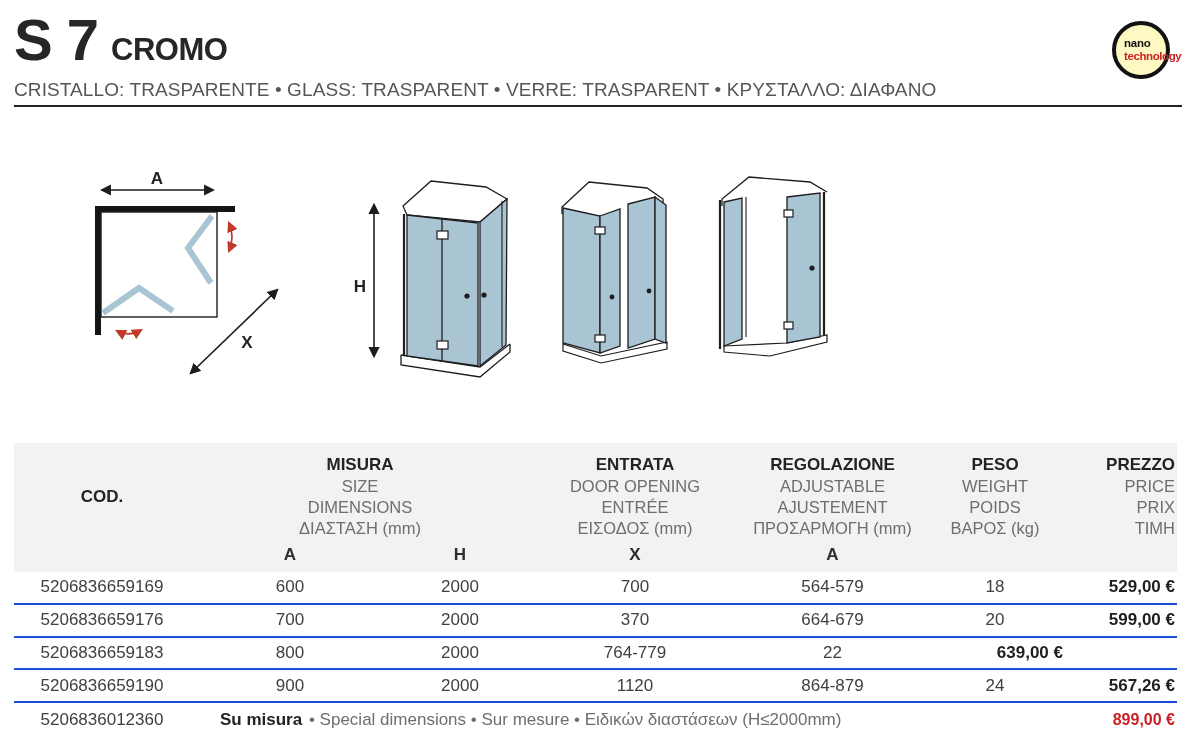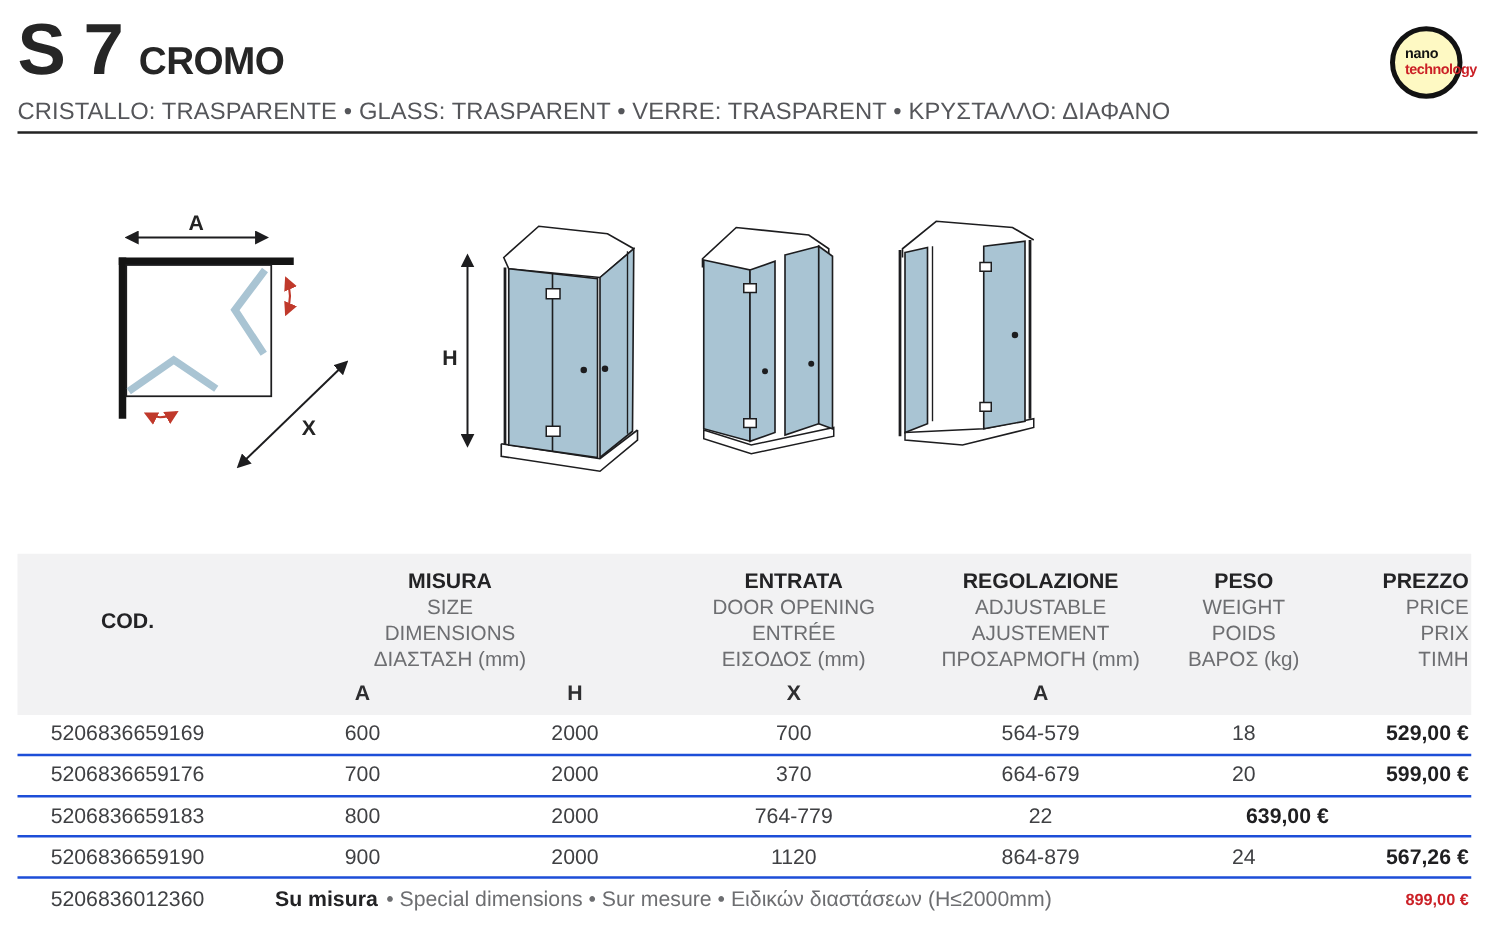--- a/index.html
+++ b/index.html
@@ -39,21 +39,21 @@
   #tbody { position:absolute; left:14px; top:572px; width:1163px; }
   .trow { height:32.75px; border-bottom:2px solid #1d4ed8; }
   .trow > div { display:flex; align-items:center; justify-content:center;
                 font-size:17px; color:#3f4043; }
   .trow .price { justify-content:flex-end; font-weight:700; color:#1f1f21; padding-right:2px;}
   .trow-special { display:grid; grid-template-columns:176px 1fr 112px; height:33px; border-bottom:none;}
   .trow-special .cod { display:flex; align-items:center; justify-content:center; font-size:17px; color:#3f4043;}
   .trow-special .desc { display:flex; align-items:center; padding-left:30px; font-size:17px; color:#6d6e71;}
   .trow-special .desc b { color:#232325; font-weight:700; margin-right:2px;}
   .trow-special .price { display:flex; align-items:center; justify-content:flex-end;
-                         font-size:13px; font-weight:700; color:#cb2026; padding-right:2px;}
+                         font-size:16px; font-weight:700; color:#cb2026; padding-right:2px;}
 </style>
 </head>
 <body>
 
 <div id="title-row">
   <span id="title-main">S 7</span><span id="title-sub">CROMO</span>
 </div>
 <div id="subtitle">CRISTALLO: TRASPARENTE • GLASS: TRASPARENT • VERRE: TRASPARENT • ΚΡΥΣΤΑΛΛΟ: ΔΙΑΦΑΝΟ</div>
 <div id="head-rule"></div>
 

